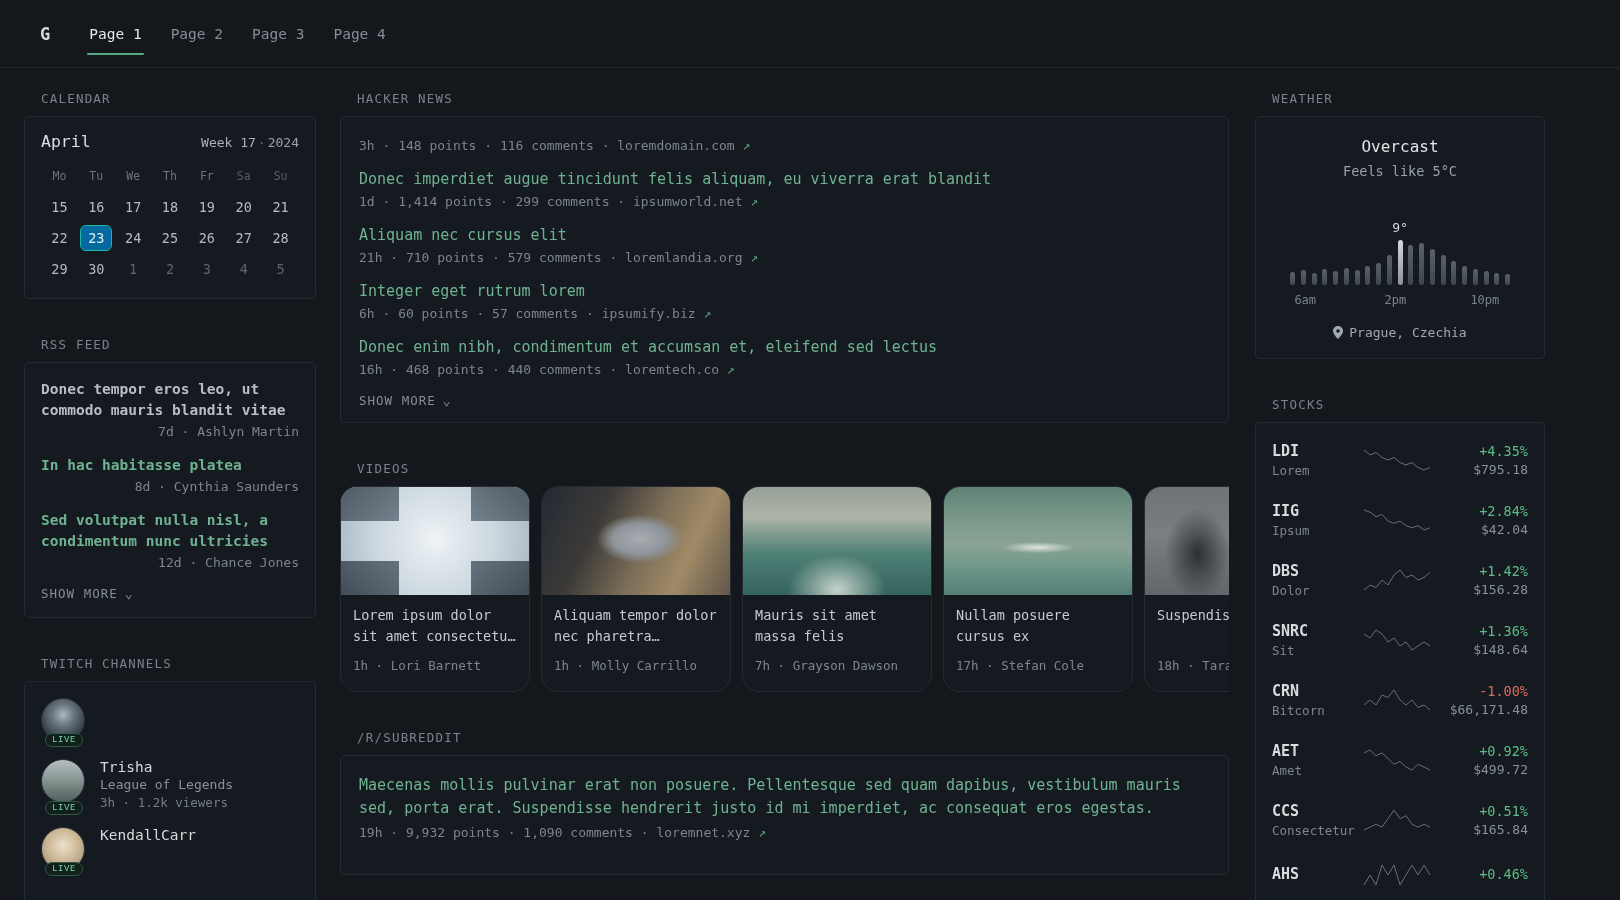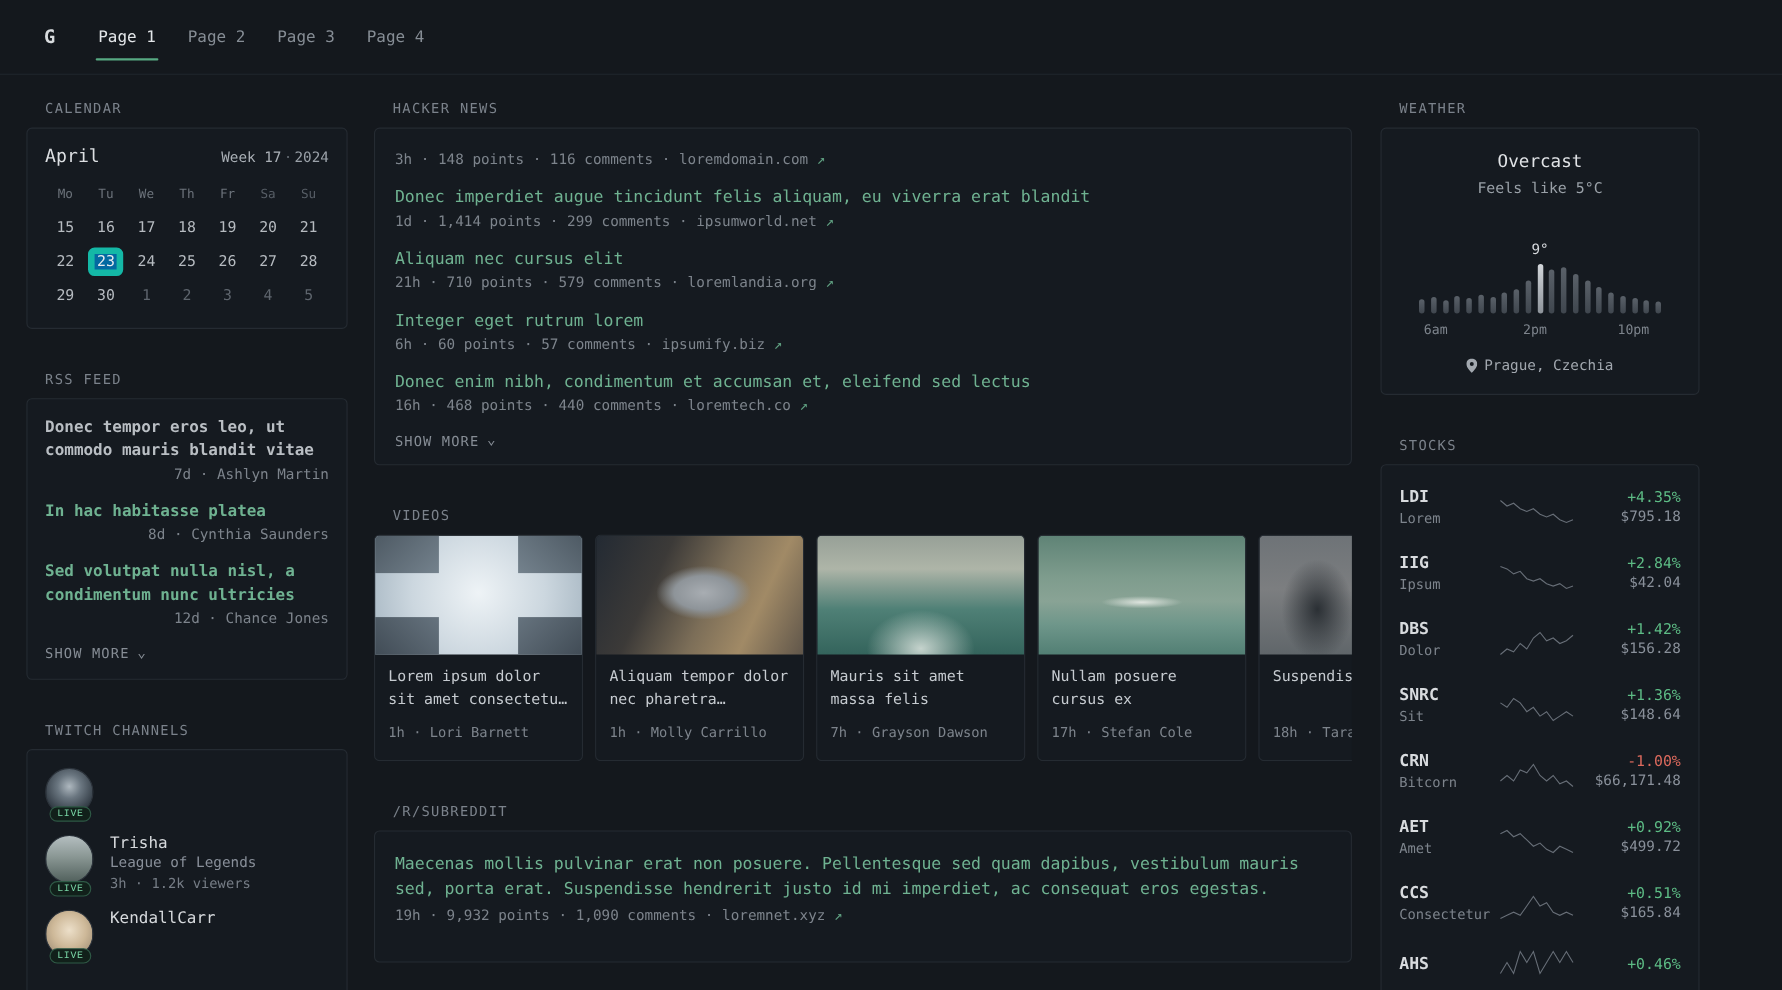--- a/index.html
+++ b/index.html
@@ -34,21 +34,21 @@
   .cal-month { font-size:16.5px; color:#dcdfe2; }
   .cal-week { font-size:13px; color:#aab0b6; }
   .cal-week .dim { color:#5f666e; padding:0 2px; }
   .cal-week .yr { color:#9aa1a8; }
   .cal-dow { display:grid; grid-template-columns:repeat(7,1fr); margin-top:18px; }
   .dow { text-align:center; font-size:11.5px; color:#6c737b; }
   .dow.weekend { color:#575e66; }
   .cal-grid { display:grid; grid-template-columns:repeat(7,1fr); row-gap:5px; margin-top:11px; }
   .day { height:26px; display:flex; align-items:center; justify-content:center; font-size:13.5px; color:#b6bbc0; }
   .day.muted { color:#5e656d; }
-  .day.selected { background:#0369a1; border:6px solid #14b8a6; border-radius:6px; color:#e9ebed; width:32px; justify-self:center; }
+  .day.selected { background:#0369a1; border:1px solid #14b8a6; border-radius:6px; color:#e9ebed; width:32px; justify-self:center; }
 
   
   .rss-card { padding:16px; }
   .rss-item { margin-bottom:16px; }
   .rss-title { font-size:14.5px; line-height:1.45; color:#6fb291;font-weight:bold; }
   .rss-title.read { color:#b9bec3; }
   .rss-meta { font-size:13px; color:#7d848c; margin-top:3px;text-align:right; }
   .show-more { font-size:12.5px; letter-spacing:1px; color:#868d95; display:flex; align-items:center; gap:7px; margin-top:4px; }
   .chev { font-size:13px; color:#868d95; }
 
@@ -70,21 +70,21 @@
   .hn-card { padding:17px 18px 14px; }
   .hn-item { margin-bottom:16px; }
   .hn-title { font-size:15px; color:#6fb291; line-height:1.4; }
   .hn-meta { font-size:13px; color:#7d848c; margin-top:4px; }
   .ext-arrow { color:#5f9f80; }
   .sub-card { padding:18px; }
   .sub-card .hn-title { line-height:1.55; }
 
   
   .videos-row { display:flex; gap:11px; overflow:hidden; width:889px; }
-  .video-card { width:190px; flex-shrink:0; border:1px solid #252b32; border-radius:5px; overflow:hidden; background:#151a20; }
+  .video-card { width:190px; flex-shrink:0; border:1px solid #252b32; border-radius:17px; overflow:hidden; background:#151a20; }
   .thumb { height:108px; width:100%; }
   .thumb-sky-cross { background:
     linear-gradient(135deg,#4e5a64 0%,#74828d 100%) 0 0/58px 34px no-repeat,
     linear-gradient(225deg,#4e5a64 0%,#74828d 100%) 100% 0/58px 34px no-repeat,
     linear-gradient(45deg,#414c56 0%,#66737e 100%) 0 100%/58px 34px no-repeat,
     linear-gradient(315deg,#414c56 0%,#66737e 100%) 100% 100%/58px 34px no-repeat,
     radial-gradient(circle at 50% 48%,#eef3f6 0%,#ccd7df 55%,#a4b4c0 100%); }
   .thumb-camera { background:
     radial-gradient(ellipse 60px 34px at 52% 48%,#a8adb2 0%,#8e9499 45%,rgba(0,0,0,0) 72%),
     linear-gradient(115deg,#232a33 0%,#3c3a38 30%,#7c6e58 55%,#a18a66 75%,#60564a 100%); }
@@ -108,21 +108,21 @@
   .w-chart { position:relative; height:74px; margin:32px 14px 0; display:flex; align-items:flex-end; justify-content:space-between; }
   .w-bar { width:5px; border-radius:2.5px; background:linear-gradient(180deg,#5a6169,#3f464e); }
   .w-bar.hl { background:linear-gradient(180deg,#d3d7db,#8d939a); position:relative; }
   .hl-label { position:absolute; top:-20px; left:50%; transform:translateX(-50%); font-size:13px; color:#d7dade; white-space:nowrap; }
   .w-times { position:relative; height:16px; margin:8px 14px 0; font-size:12px; color:#7d848c; text-align:left; }
   .w-times span { position:absolute; top:0; }
   .w-loc { margin-top:16px; display:flex; justify-content:center; align-items:center; gap:6px; font-size:13px; color:#a2a8af; }
 
   
   .stocks-card { padding:7px 16px; }
-  .stock-row { display:flex; align-items:flex-end; padding:12px 0; }
+  .stock-row { display:flex; align-items:center; padding:12px 0; }
   .s-left { width:88px; }
   .s-ticker { font-size:15px; font-weight:700; color:#d8dbde; }
   .s-name { font-size:12.5px; color:#7d848c; margin-top:3px; }
   .s-spark { flex:1; display:flex; justify-content:center; }
   .s-right { width:94px; text-align:right; }
   .s-change { font-size:13.5px; }
   .s-change.up { color:#5dbc85; }
   .s-change.down { color:#dd6a5d; }
   .s-price { font-size:13px; color:#89909a; margin-top:3px; }
 </style>

